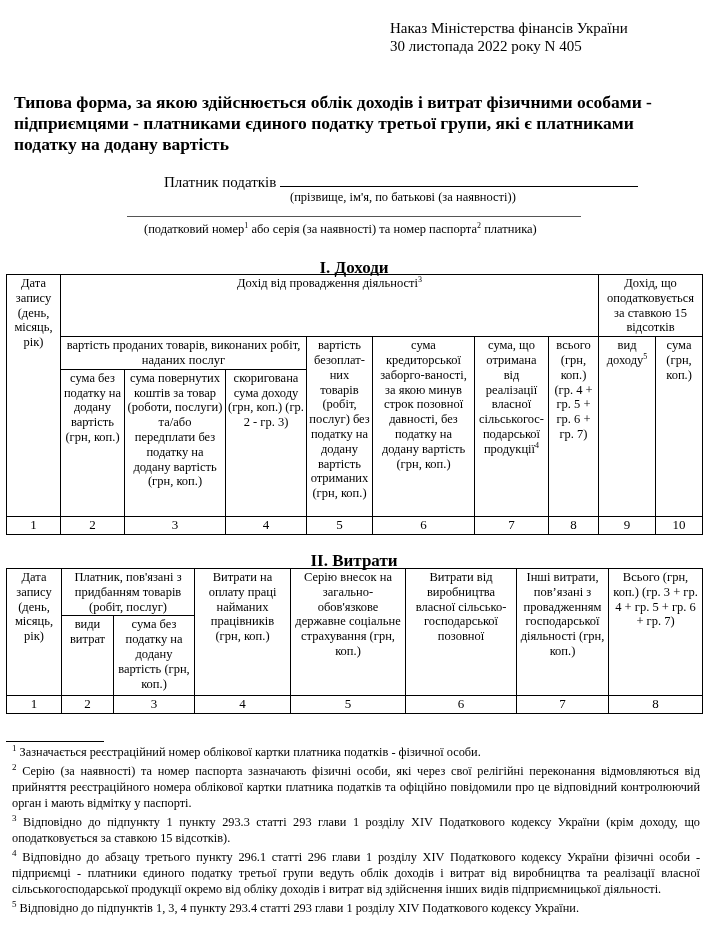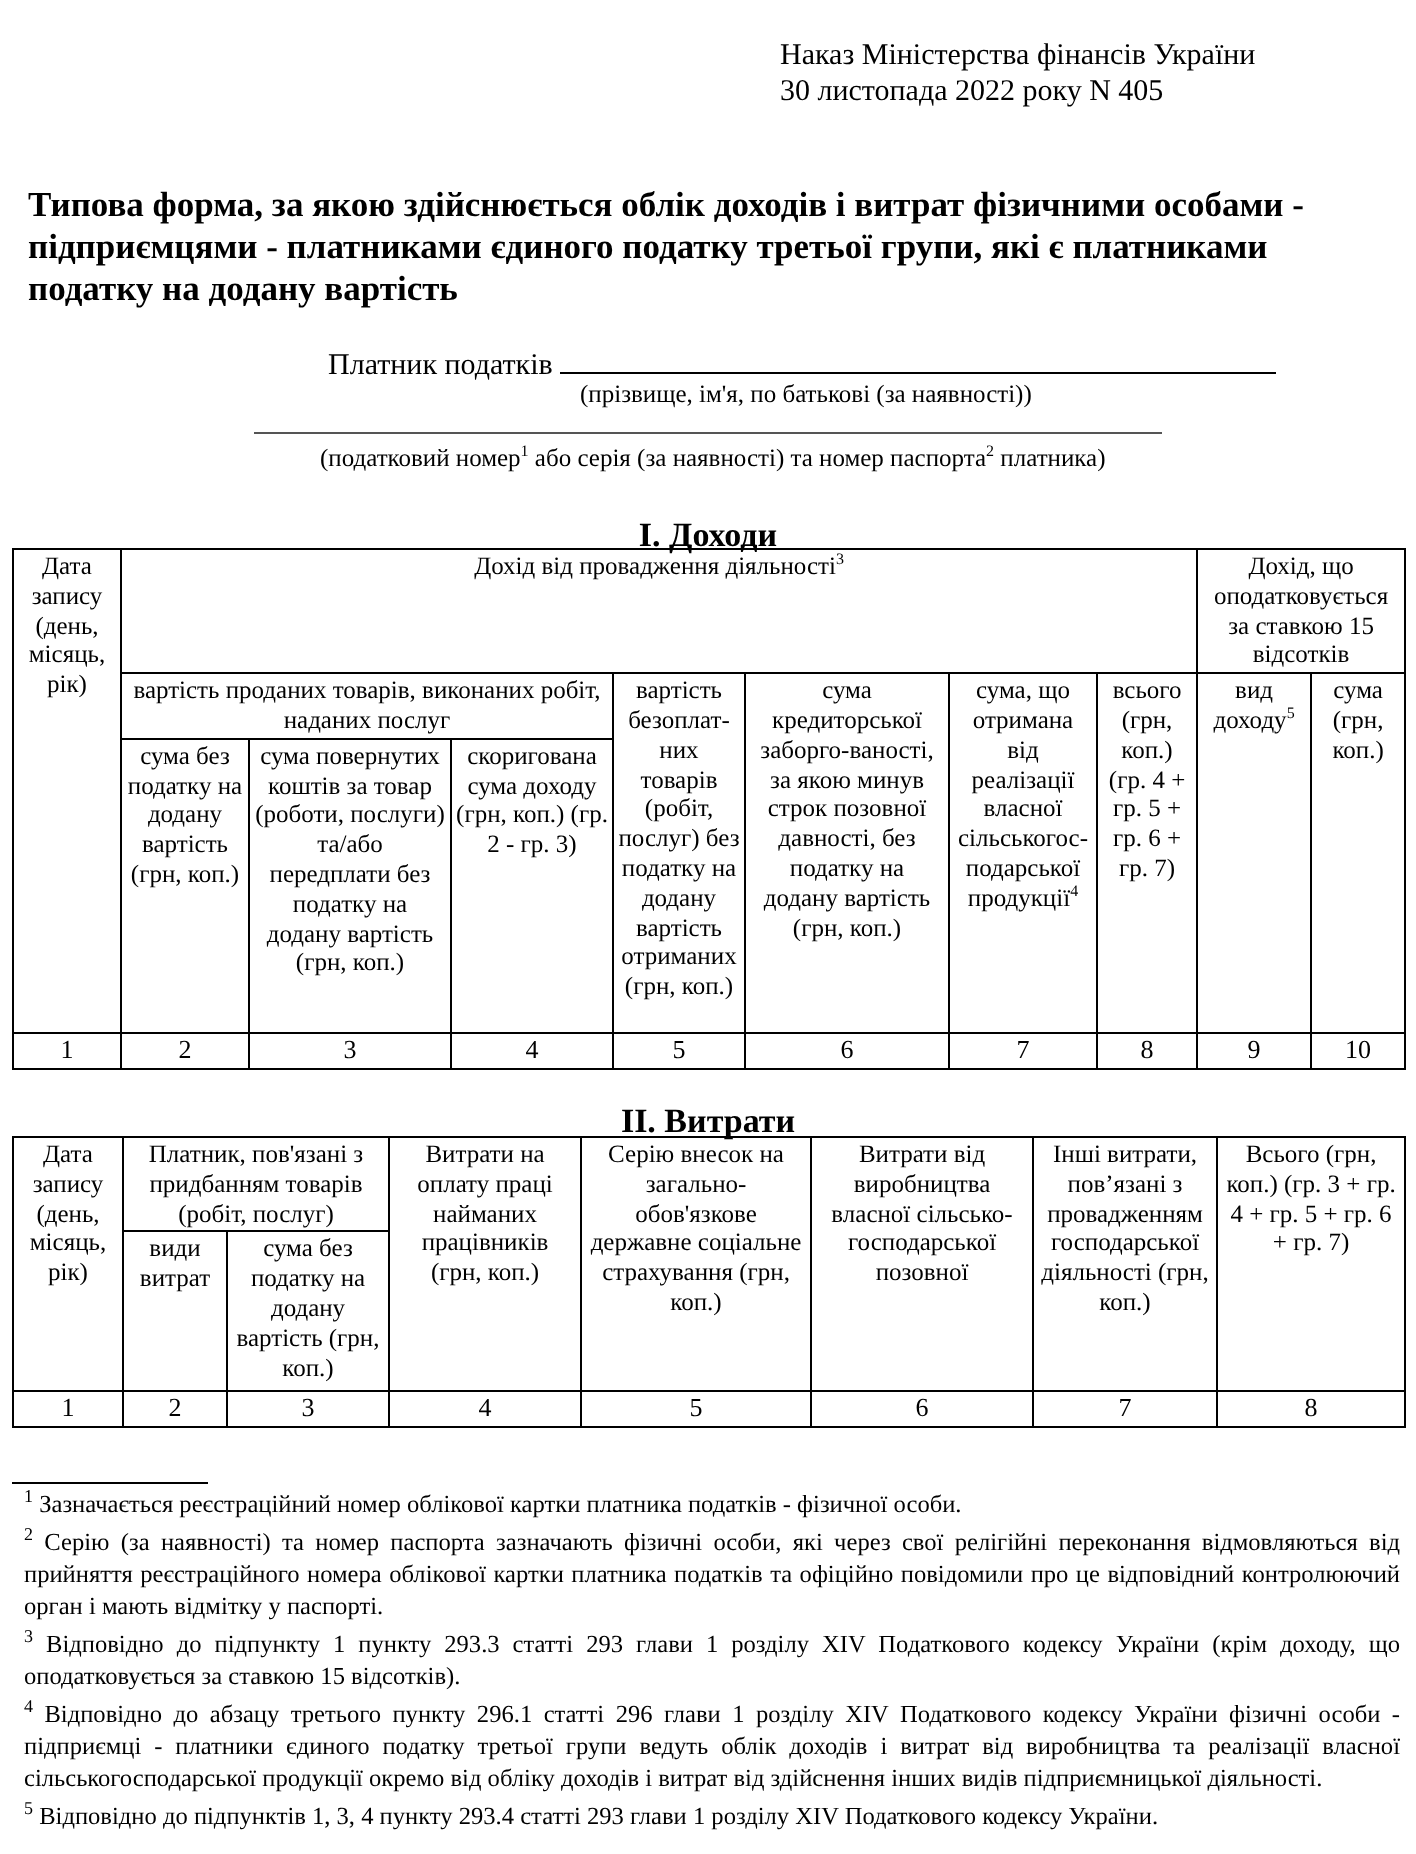--- a/index.html
+++ b/index.html
@@ -5,21 +5,21 @@
   html, body { margin: 0; padding: 0; background: #ffffff; }
   body { width: 708px; height: 927px; position: relative; overflow: hidden;
          font-family: "Liberation Serif", serif; color: #000; }
   .approval { position: absolute; left: 390px; top: 20px; font-size: 15px; line-height: 17.5px; }
   .title { position: absolute; left: 14px; right: 14px; top: 92px; text-align: left;
            font-weight: bold; font-size: 17.5px; line-height: 21px; }
   .payer-line { position: absolute; left: 117px; top: 172px; font-size: 15px; white-space: nowrap; margin-left: 47px; }
   .payer-line .blank { display: inline-block; width: 358px; border-bottom: 1px solid #000; height: 14px; vertical-align: baseline; margin-left: 4px; }
   .payer-hint1 { position: absolute; left: 290px; top: 190px; font-size: 12.5px; }
   .line2 { position: absolute; left: 127px; top: 216px; width: 454px; border-top: 1px solid #555; }
-  .payer-hint2 { position: absolute; left: 160px; top: 222px; font-size: 12.5px; }
+  .payer-hint2 { position: absolute; left: 144px; top: 222px; font-size: 12.5px; }
   sup { font-size: 8px; vertical-align: super; line-height: 0; }
   .sec-title { position: absolute; left: 0; right: 0; text-align: center; font-weight: bold; font-size: 17px; }
   table.t { position: absolute; left: 6px; border-collapse: collapse; table-layout: fixed; font-size: 12.5px; line-height: 14.8px; }
   table.t td { border: 1px solid #000; text-align: center; vertical-align: top; padding: 1px 2px; box-sizing: border-box; }
   table.t td.num { vertical-align: middle; padding: 0; font-size: 13px; height: 18px; }
   table.t { border: 1.5px solid #000; }
   .fn-sep { position: absolute; left: 6px; top: 741px; width: 98px; border-top: 1px solid #000; }
   .footnotes { position: absolute; left: 12px; right: 8px; top: 744px; font-size: 12.3px; line-height: 16.2px; text-align: justify; }
   .footnotes p { margin: 0 0 2.5px 0; }
   .footnotes sup { font-size: 9px; }

